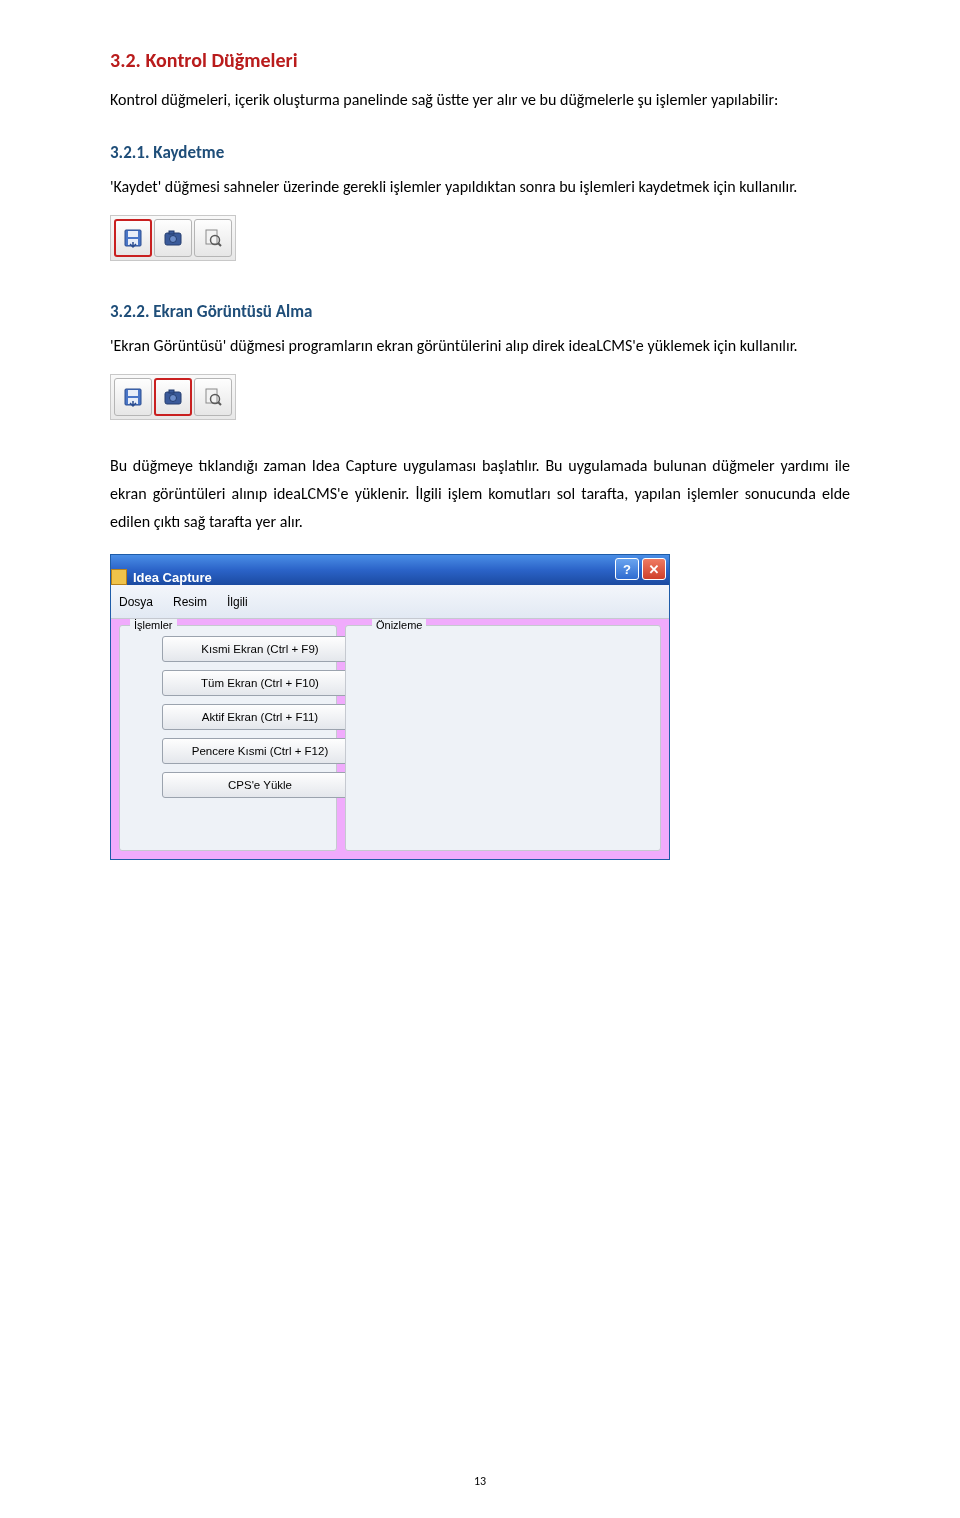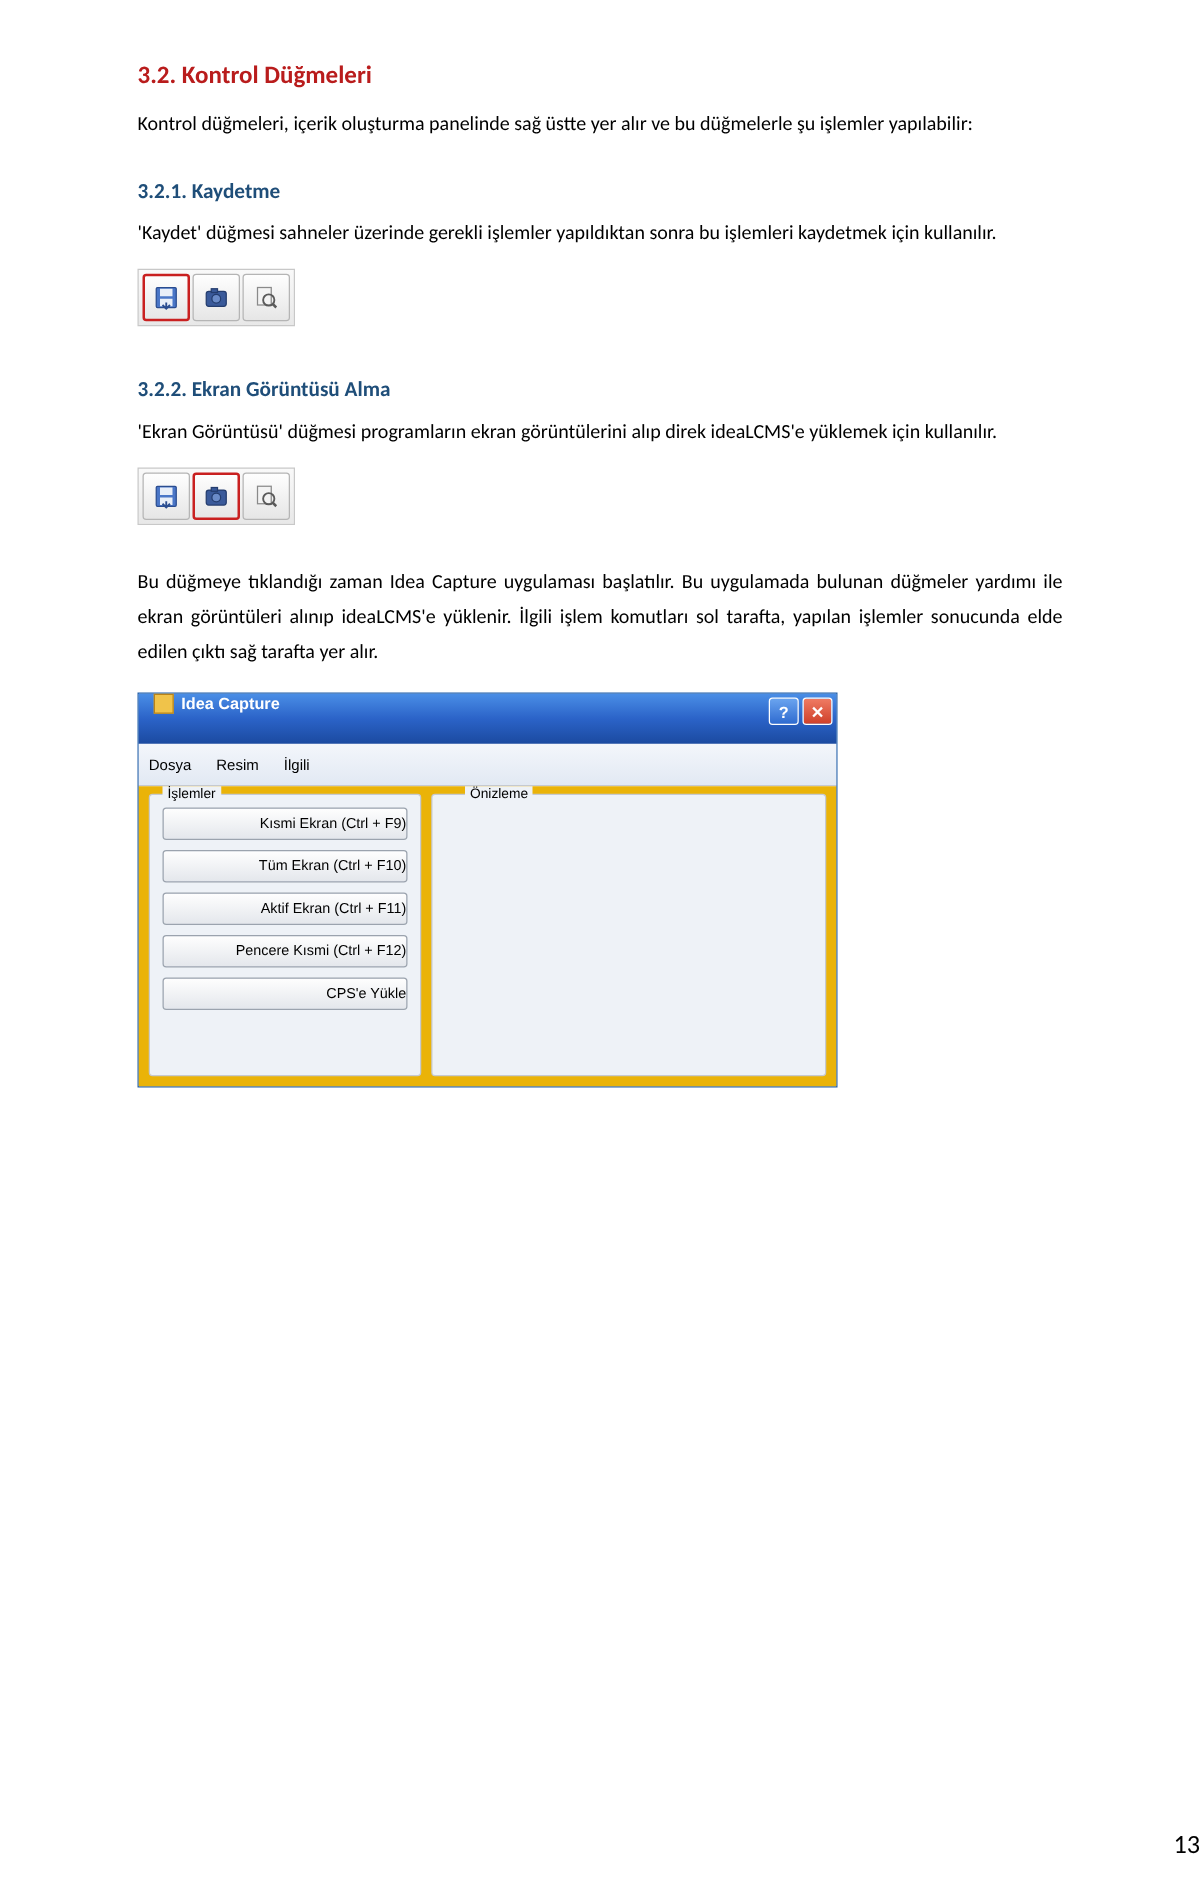--- a/index.html
+++ b/index.html
@@ -50,39 +50,39 @@
     justify-content: center;
     position: relative;
   }
   .toolbar .tb-btn.highlight {
     border: 2px solid #c92020;
   }
   .page-number {
     position: absolute;
     bottom: 30px;
     left: 0; right: 0;
-    text-align: right;
-    font-size: 21px;
+    text-align: center;
+    font-size: 12px;
   }
 
   
   .capture-window {
     width: 560px;
     border: 1px solid #1e5ca8;
     margin-top: 18px;
     font-family: Tahoma, Arial, sans-serif;
     font-size: 12px;
   }
   .cw-titlebar {
-    height: 40px;
+    height: 30px;
     background: linear-gradient(#4a8ee6, #2b63c8 50%, #1b4aa0);
     color: #fff;
     display: flex;
-    align-items: flex-start;
-    padding-left: 12px;
+    align-items: flex-end;
+    padding-left: 0;
     position: relative;
   }
   .cw-titlebar .cw-icon {
     width: 16px;
     height: 16px;
     background: #f0c34a;
     border: 1px solid #b8821a;
     margin-right: 6px;
   }
   .cw-titlebar .cw-title {
@@ -114,21 +114,21 @@
     height: 34px;
     border-bottom: 1px solid #c5c9d0;
     display: flex;
     align-items: center;
     padding-left: 8px;
     gap: 20px;
     color: #000;
   }
   .cw-body {
     display: flex;
-    background: #eab308;
+    background: #f0abfc;
     height: 240px;
   }
   .cw-left {
     width: 218px;
     border: 1px solid #c5c9d0;
     margin: 6px 4px 8px 8px;
     border-radius: 3px;
     background: #eef2f7;
     padding: 10px 10px;
     position: relative;
@@ -144,22 +144,23 @@
   .cw-left .op-btn {
     display: block;
     width: 100%;
     height: 26px;
     margin-bottom: 8px;
     background: linear-gradient(#fefefe,#e4e7ec);
     border: 1px solid #9ba3ae;
     border-radius: 3px;
     font-size: 11.5px;
     font-family: Tahoma, Arial, sans-serif;
-    text-align: right;
+    text-align: center;
     cursor: pointer;
+    margin-left: 32px;
   }
   .cw-right {
     flex: 1;
     margin: 6px 8px 8px 4px;
     border: 1px solid #c5c9d0;
     border-radius: 3px;
     background: #eef2f7;
     position: relative;
   }
   .cw-right-label {

